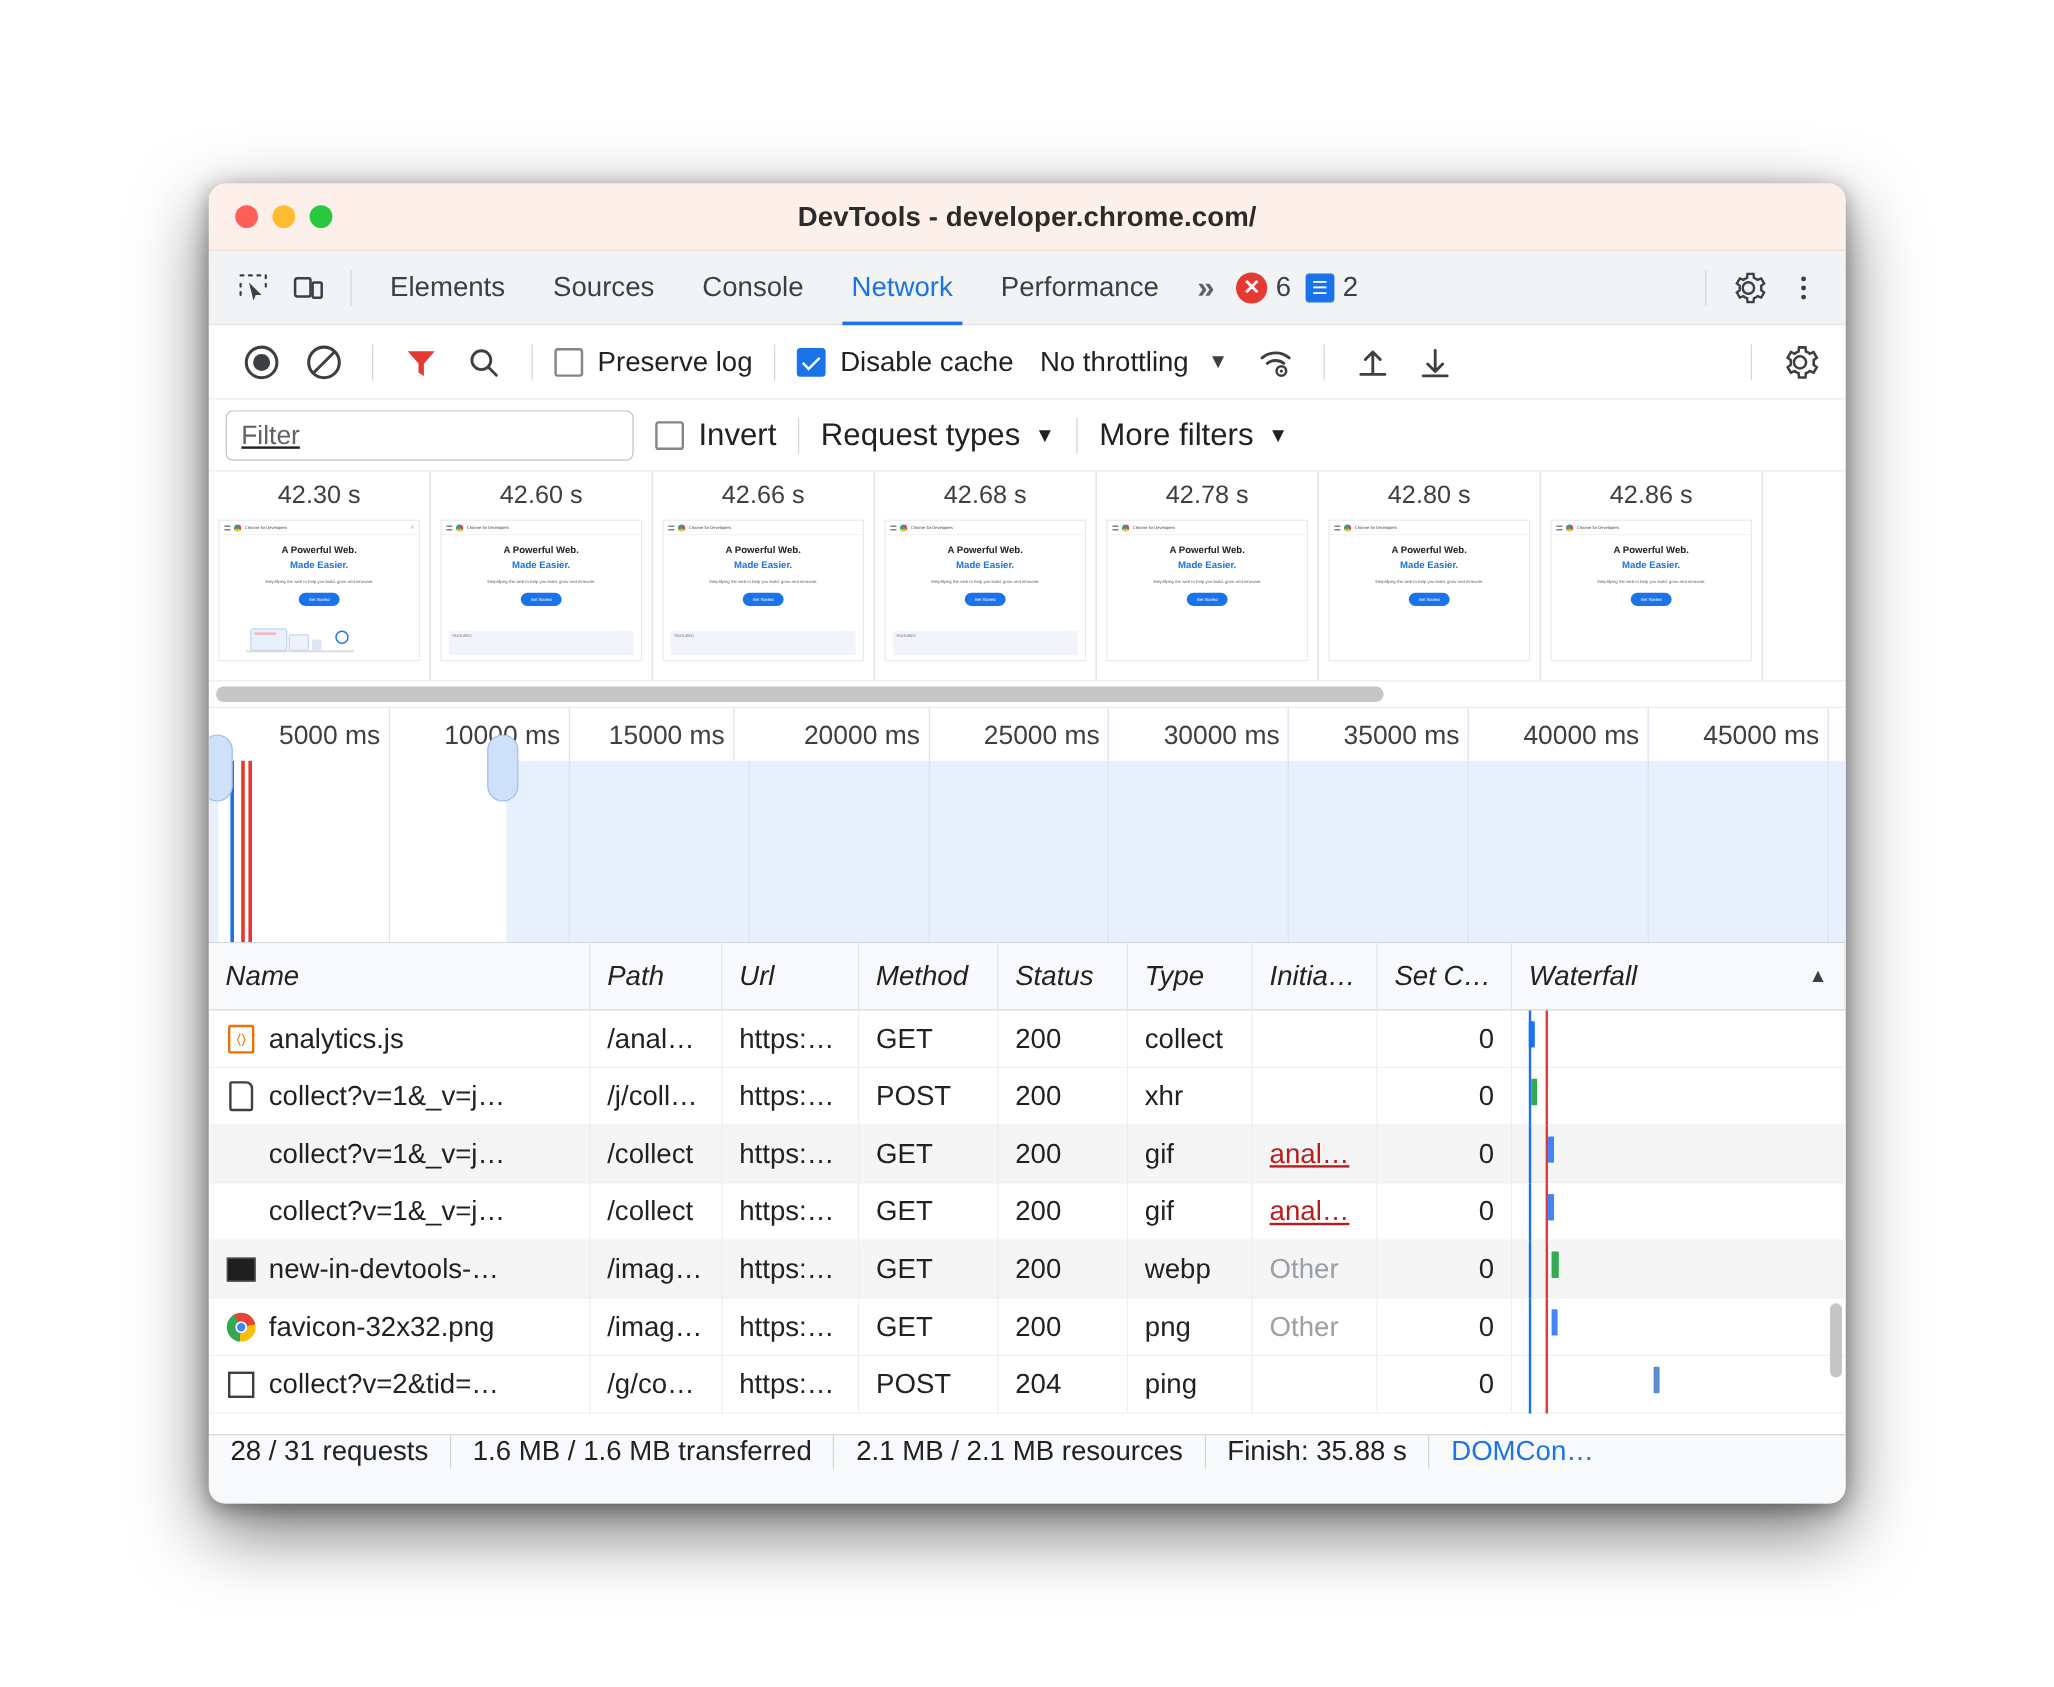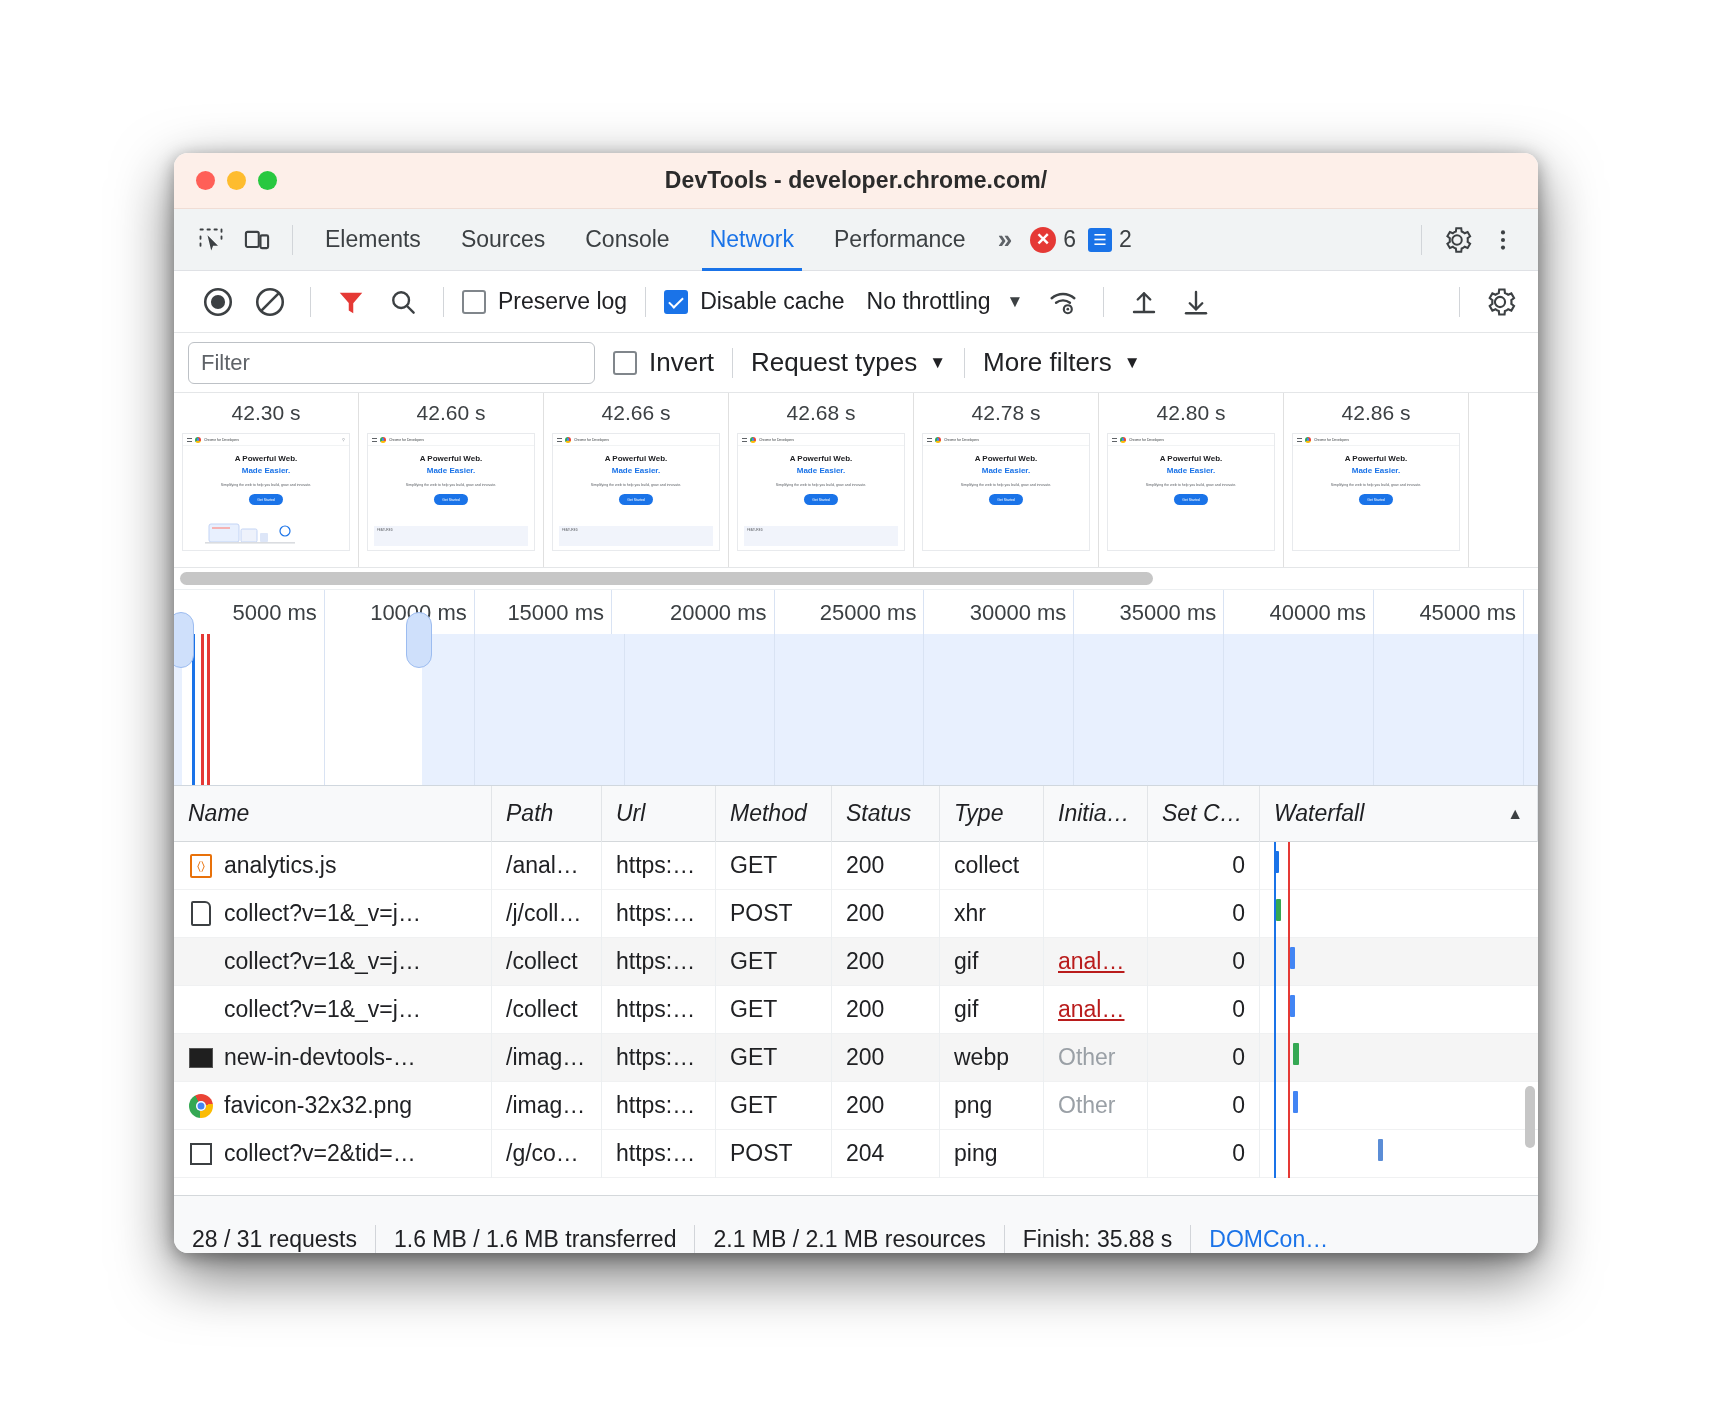--- a/index.html
+++ b/index.html
@@ -115,26 +115,27 @@
   .caret { font-size: 17px; color: #3c4043; padding: 0 14px 0 16px; }
 
   
   .filter-bar {
     height: 60px; background: #fff;
     display: flex; align-items: center;
     border-bottom: 1px solid #e4e6e8;
     padding-left: 14px;
   }
   .filter-input {
-    width: 407px; height: 42px;
+    width: 340px; height: 42px;
     border: 1px solid #bdc1c6; border-radius: 6px;
     font-size: 22px; color: #202124;
     padding: 0 12px;
     font-family: "Liberation Sans", sans-serif;
     background: #fff;
+    text-decoration: underline;
   }
   .filter-input::placeholder { color: #5f6368; }
   .fb-item { display: flex; align-items: center; gap: 12px; padding: 0 18px; }
   .fb-item .lbl { font-size: 26px; color: #202124; white-space: nowrap; }
   .fb-sep { width: 1px; height: 30px; background: #d2d5d9; }
 
   
   .filmstrip {
     height: 175px; background: #fff;
     border-bottom: 1px solid #e4e6e8;
@@ -278,21 +279,21 @@
   .tscroll {
     position: absolute; right: 3px; top: 300px; width: 10px; height: 62px;
     background: #c6c6c6; border-radius: 5px;
   }
 
   
   .statusbar {
     position: absolute; left: 0; right: 0; bottom: 0;
     height: 58px; background: #f8f9fa;
     border-top: 1px solid #d4d8db;
-    display: flex; align-items: flex-end; padding-left: 18px;
+    display: flex; align-items: flex-start; padding-left: 18px;
   }
   .sb-item { font-size: 23px; color: #202124; padding: 0 18px; white-space: nowrap; }
   .sb-item.first { padding-left: 0; }
   .sb-sep { width: 1px; height: 28px; background: #d2d5d9; }
   .sb-item.blue { color: #1a73e8; }
 </style>
 </head>
 <body>
 
 <div class="window">

